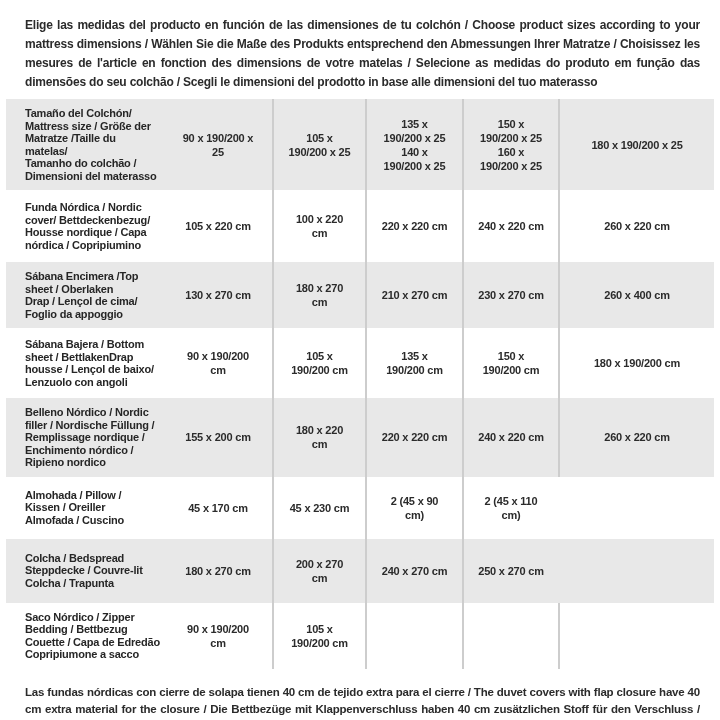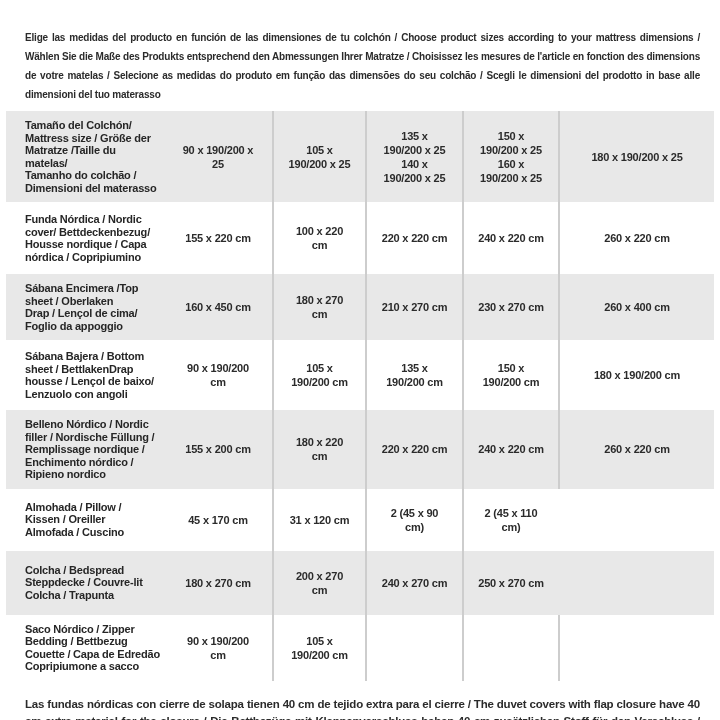--- a/index.html
+++ b/index.html
@@ -15,22 +15,22 @@
     -webkit-font-smoothing: antialiased;
   }
   .page {
     width: 720px;
     height: 720px;
     overflow: hidden;
     position: relative;
     background: #ffffff;
   }
   .intro {
-    margin: 28px 20px 0 25px;
-    font-size: 10px;
+    margin: 16px 20px 0 25px;
+    font-size: 12px;
     font-weight: 700;
     line-height: 19px;
     letter-spacing: -0.2px;
     text-align: justify;
     color: #2b2b2b;
   }
   .size-table {
     margin: 7px 6px 0 6px;
     display: grid;
     grid-template-columns: 1fr;
@@ -107,33 +107,33 @@
       <div class="val-cell sep">150 x 190/200 x 25
 160 x 190/200 x 25</div>
       <div class="val-cell sep">180 x 190/200 x 25</div>
     </div>
 
     <div class="t-row">
       <div class="label-cell">Funda Nórdica /  Nordic
 cover/ Bettdeckenbezug/
 Housse nordique  / Capa
 nórdica / Copripiumino</div>
-      <div class="val-cell">155 x 220 cm</div>
+      <div class="val-cell">105 x 220 cm</div>
       <div class="val-cell sep">100 x 220 cm</div>
       <div class="val-cell sep">220 x 220 cm</div>
       <div class="val-cell sep">240 x 220 cm</div>
       <div class="val-cell sep">260 x 220 cm</div>
     </div>
 
     <div class="t-row">
       <div class="label-cell">Sábana Encimera /Top
 sheet / Oberlaken
 Drap / Lençol de cima/
 Foglio da appoggio</div>
-      <div class="val-cell">160 x 450 cm</div>
+      <div class="val-cell">130 x 270 cm</div>
       <div class="val-cell sep">180 x 270 cm</div>
       <div class="val-cell sep">210 x 270 cm</div>
       <div class="val-cell sep">230 x 270 cm</div>
       <div class="val-cell sep">260 x 400 cm</div>
     </div>
 
     <div class="t-row">
       <div class="label-cell">Sábana Bajera / Bottom
 sheet / BettlakenDrap
 housse / Lençol de baixo/
@@ -156,21 +156,21 @@
       <div class="val-cell sep">220 x 220 cm</div>
       <div class="val-cell sep">240 x 220 cm</div>
       <div class="val-cell sep">260 x 220 cm</div>
     </div>
 
     <div class="t-row">
       <div class="label-cell">Almohada  / Pillow /
 Kissen / Oreiller
 Almofada / Cuscino</div>
       <div class="val-cell">45 x 170 cm</div>
-      <div class="val-cell sep">31 x 120 cm</div>
+      <div class="val-cell sep">45 x 230 cm</div>
       <div class="val-cell sep">2 (45 x 90 cm)</div>
       <div class="val-cell sep">2 (45 x 110 cm)</div>
     </div>
 
     <div class="t-row">
       <div class="label-cell">Colcha / Bedspread
 Steppdecke / Couvre-lit
 Colcha / Trapunta</div>
       <div class="val-cell">180 x 270 cm</div>
       <div class="val-cell sep">200 x 270 cm</div>

